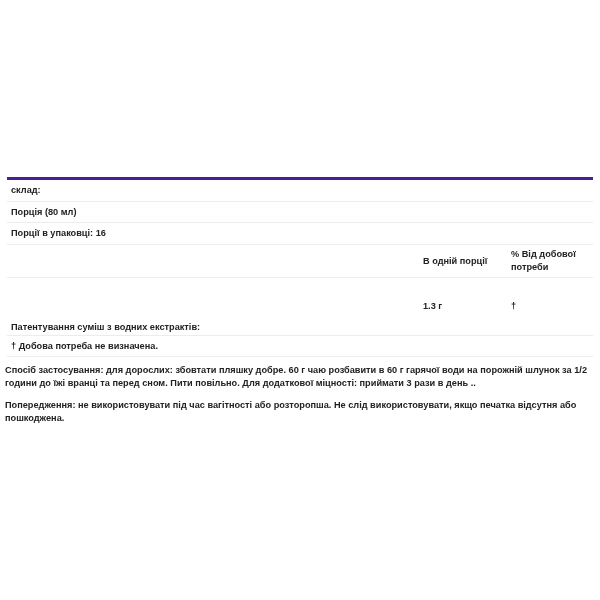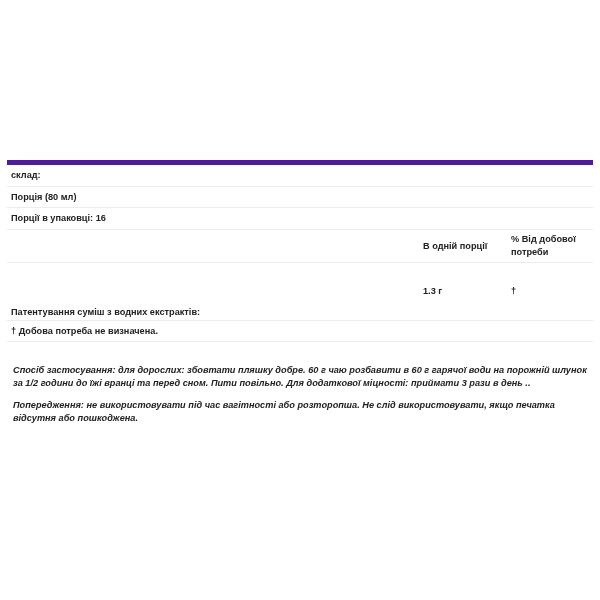--- a/index.html
+++ b/index.html
@@ -14,48 +14,47 @@
       overflow: hidden;
       font-family: "Liberation Sans", "DejaVu Sans", sans-serif;
       color: #222222;
       font-size: 9.2px;
       font-weight: bold;
       line-height: 12px;
     }
     .facts {
       position: absolute;
       left: 7px;
-      top: 160px;
+      top: 177px;
       width: 586px;
-      border-top: 5px solid #4c1d95;
+      border-top: 3px solid #4c1d95;
     }
     .row {
       border-bottom: 1px solid #ececec;
       box-sizing: border-box;
       display: flex;
       align-items: center;
       padding-left: 4px;
     }
     .row.simple { height: 21.5px; }
     .row.header { height: 33px; }
     .row.ingredient { height: 58px; align-items: center; }
     .row.footnote { height: 21px; text-align: center; }
     .col-name { flex: 0 0 412px; }
     .col-amount { flex: 0 0 88px; }
     .col-dv { flex: 0 0 80px; }
     .header .col-dv { line-height: 13px; }
     .ingredient .col-name { line-height: 11.5px; margin-top: 44px; }
     .notes {
       position: absolute;
-      left: 9px;
+      left: 1px;
       top: 364px;
       width: 586px;
       padding-left: 4px;
       box-sizing: border-box;
-      font-style: italic;
     }
     .note {
       margin: 0 0 10px 0;
       line-height: 12.5px;
     }
   </style>
 </head>
 <body>
 
 <div class="facts">

